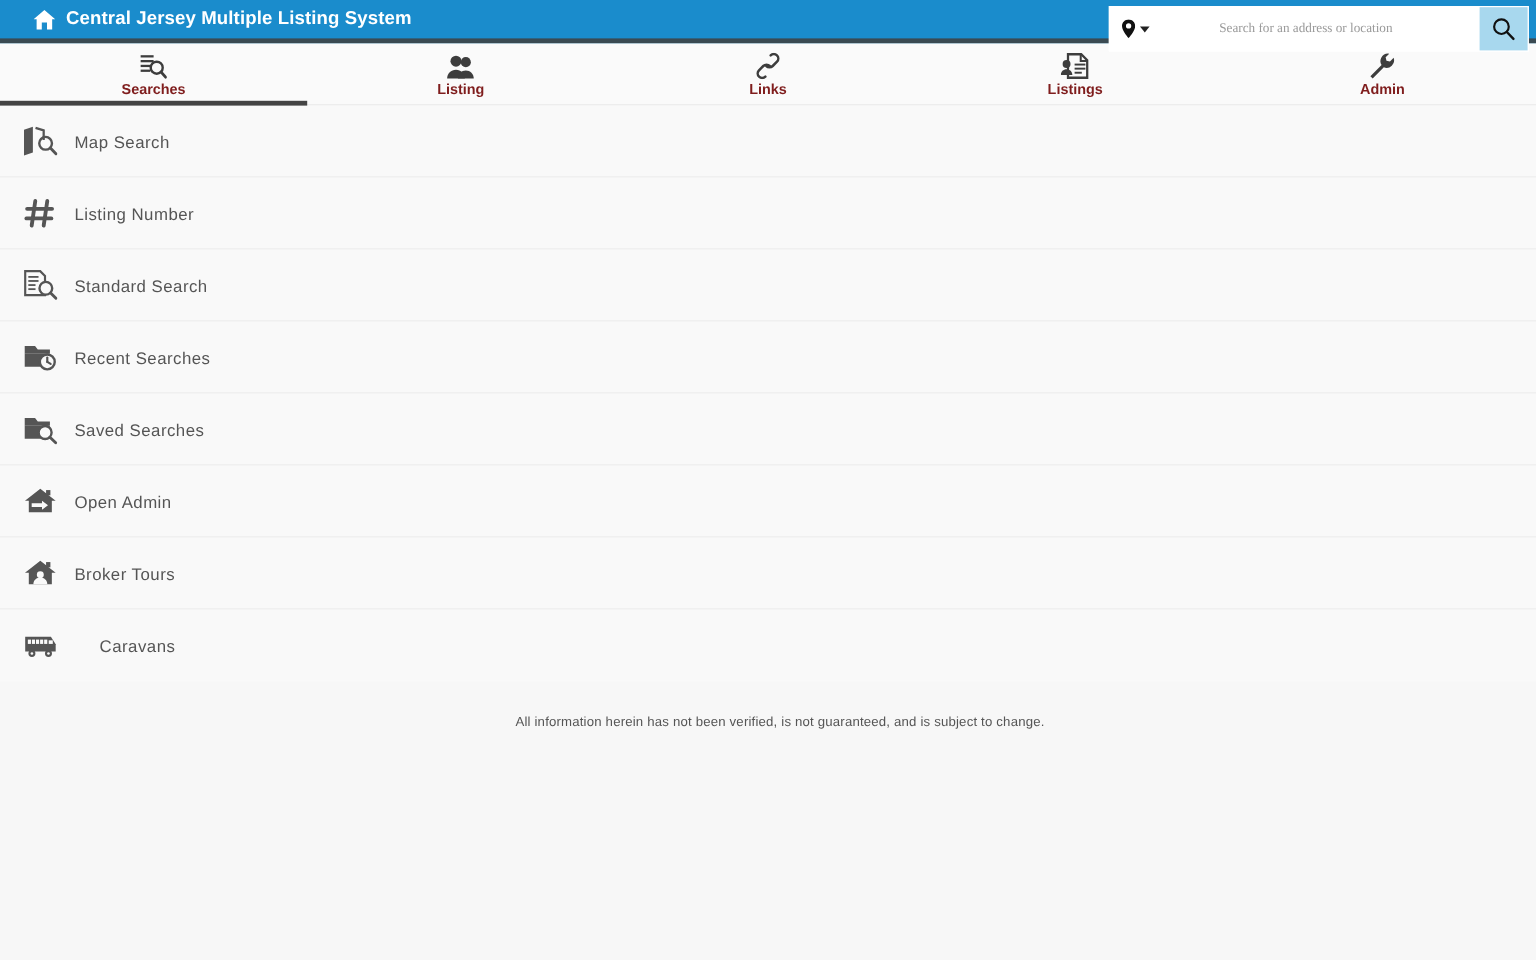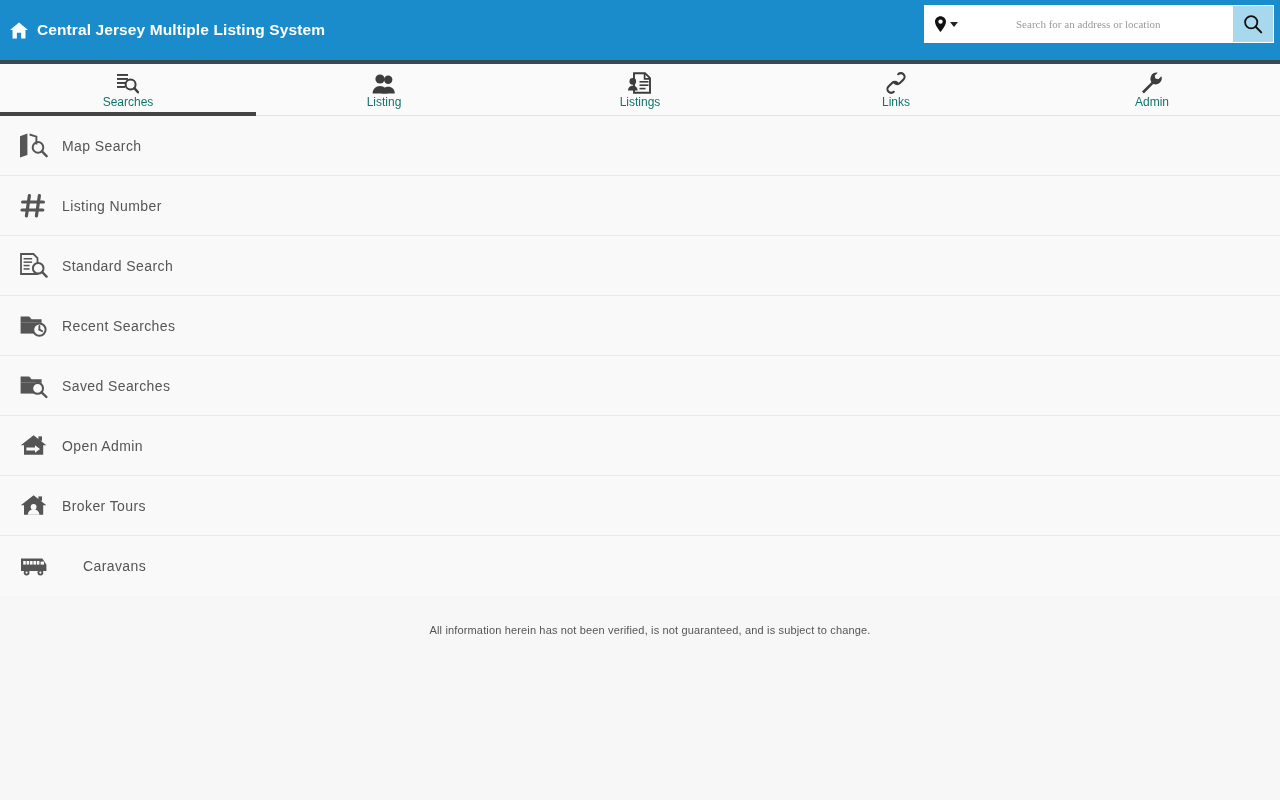--- a/index.html
+++ b/index.html
@@ -14,26 +14,26 @@
   body {
     font-family: "Liberation Sans", sans-serif;
     background: #f7f7f7;
     color: #555555;
     -webkit-font-smoothing: antialiased;
   }
 
   
   .header {
     position: relative;
-    height: 64px;
+    height: 36px;
     background: #1a8ccc;
     border-bottom: 4px solid #3a4a52;
     display: flex;
     align-items: center;
-    padding: 0 10px;
+    padding: 0 28px;
   }
 
   .brand {
     display: flex;
     align-items: center;
     gap: 9px;
     user-select: none;
   }
 
   .home-icon {
@@ -132,22 +132,23 @@
   .tab-icon {
     height: 22px;
     display: flex;
     align-items: flex-end;
     justify-content: center;
   }
   .tab-icon svg { display: block; }
 
   .tab-label {
     font-size: 12px;
-    color: #0f766e;
+    color: #7f1d1d;
     line-height: 14px;
+    font-weight: bold;
   }
 
   .tab.active::after {
     content: "";
     position: absolute;
     left: 0; right: 0; bottom: -1px;
     height: 4px;
     background: #444444;
   }
 
@@ -247,20 +248,32 @@
       <svg width="24" height="21" viewBox="0 0 24 21">
         <g fill="#3d3d3d">
           <circle cx="8" cy="6" r="4.6"></circle>
           <path d="M0.6 20.5c0-4.4 3.3-7.4 7.4-7.4s7.4 3 7.4 7.4z"></path>
           <circle cx="16.2" cy="6.8" r="4.2"></circle>
           <path d="M9.6 20.5c0-4.1 3-6.8 6.6-6.8s6.6 2.7 6.6 6.8z"></path>
         </g>
       </svg>
     </span>
     <span class="tab-label">Listing</span>
+  </div>
+
+  <div class="tab">
+    <span class="tab-icon">
+      <svg width="24" height="22" viewBox="0 0 24 22">
+        <g fill="none" stroke="#3d3d3d" stroke-width="2.1" stroke-linecap="round">
+          <path d="M14.2 2.2a3.7 3.7 0 0 1 5.3 5.2l-3.6 3.6a3.7 3.7 0 0 1-5.3 0"></path>
+          <path d="M9.8 19.8a3.7 3.7 0 0 1-5.3-5.2l3.6-3.6a3.7 3.7 0 0 1 5.3 0"></path>
+        </g>
+      </svg>
+    </span>
+    <span class="tab-label">Links</span>
   </div>
 
   <div class="tab">
     <span class="tab-icon">
       <svg width="24" height="22" viewBox="0 0 24 22">
         <path d="M6 1.2h11l5 5v14.6H6z" fill="#fafafa" stroke="#3d3d3d" stroke-width="1.9"></path>
         <path d="M16.6 1.4v5.4h5.2" fill="none" stroke="#3d3d3d" stroke-width="1.7"></path>
         <g fill="#3d3d3d">
           <rect x="11.5" y="9" width="9" height="1.6"></rect>
           <rect x="11.5" y="12.4" width="9" height="1.6"></rect>
@@ -268,32 +281,20 @@
           <circle cx="4.8" cy="9.4" r="3.3"></circle>
           <path d="M0 18.6c0-2.9 2.1-4.8 4.8-4.8s4.8 1.9 4.8 4.8z"></path>
         </g>
       </svg>
     </span>
     <span class="tab-label">Listings</span>
   </div>
 
   <div class="tab">
     <span class="tab-icon">
-      <svg width="24" height="22" viewBox="0 0 24 22">
-        <g fill="none" stroke="#3d3d3d" stroke-width="2.1" stroke-linecap="round">
-          <path d="M14.2 2.2a3.7 3.7 0 0 1 5.3 5.2l-3.6 3.6a3.7 3.7 0 0 1-5.3 0"></path>
-          <path d="M9.8 19.8a3.7 3.7 0 0 1-5.3-5.2l3.6-3.6a3.7 3.7 0 0 1 5.3 0"></path>
-        </g>
-      </svg>
-    </span>
-    <span class="tab-label">Links</span>
-  </div>
-
-  <div class="tab">
-    <span class="tab-icon">
       <svg width="22" height="22" viewBox="0 0 22 22">
         <path fill="#3d3d3d" d="M15.6 0.6a6.3 6.3 0 0 0-5.3 9.6L1 19.5l1.9 1.9 9.3-9.3a6.3 6.3 0 0 0 8.2-7.9l-3.1 3.1-2.9-0.7-0.7-2.9 3-3a6.4 6.4 0 0 0-1.1-0.1z"></path>
       </svg>
     </span>
     <span class="tab-label">Admin</span>
   </div>
 </div>
 
 <div class="menu">
 

